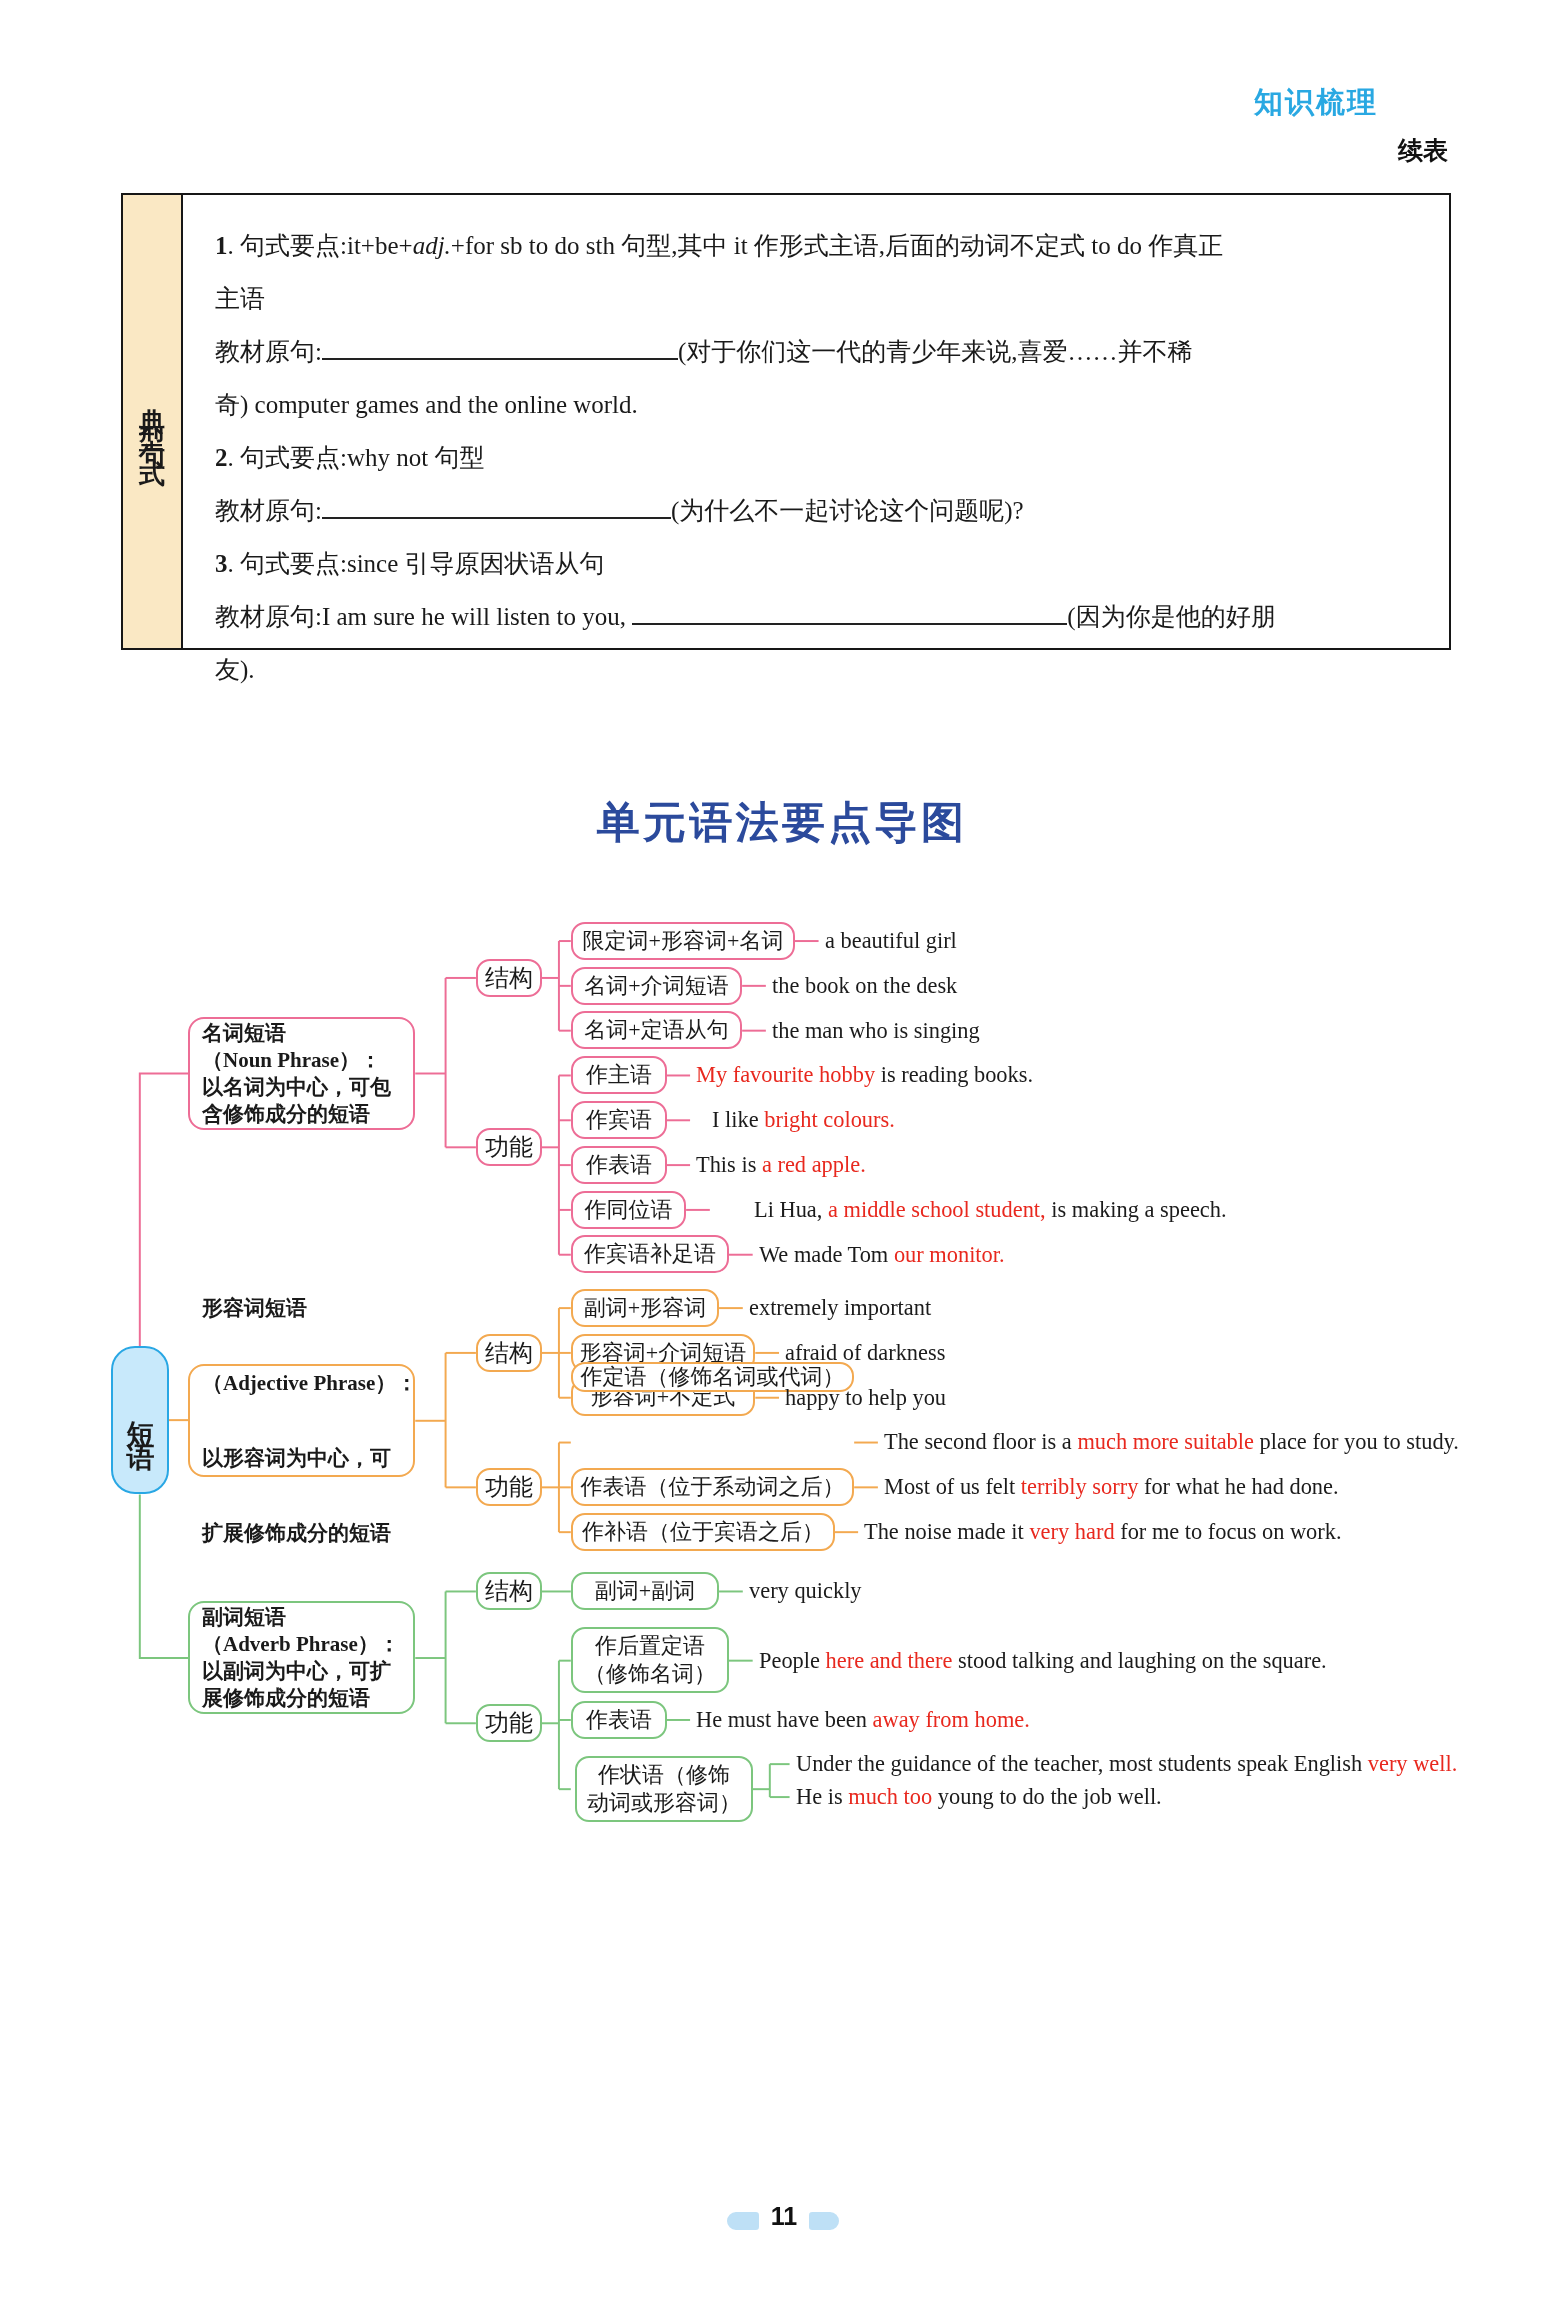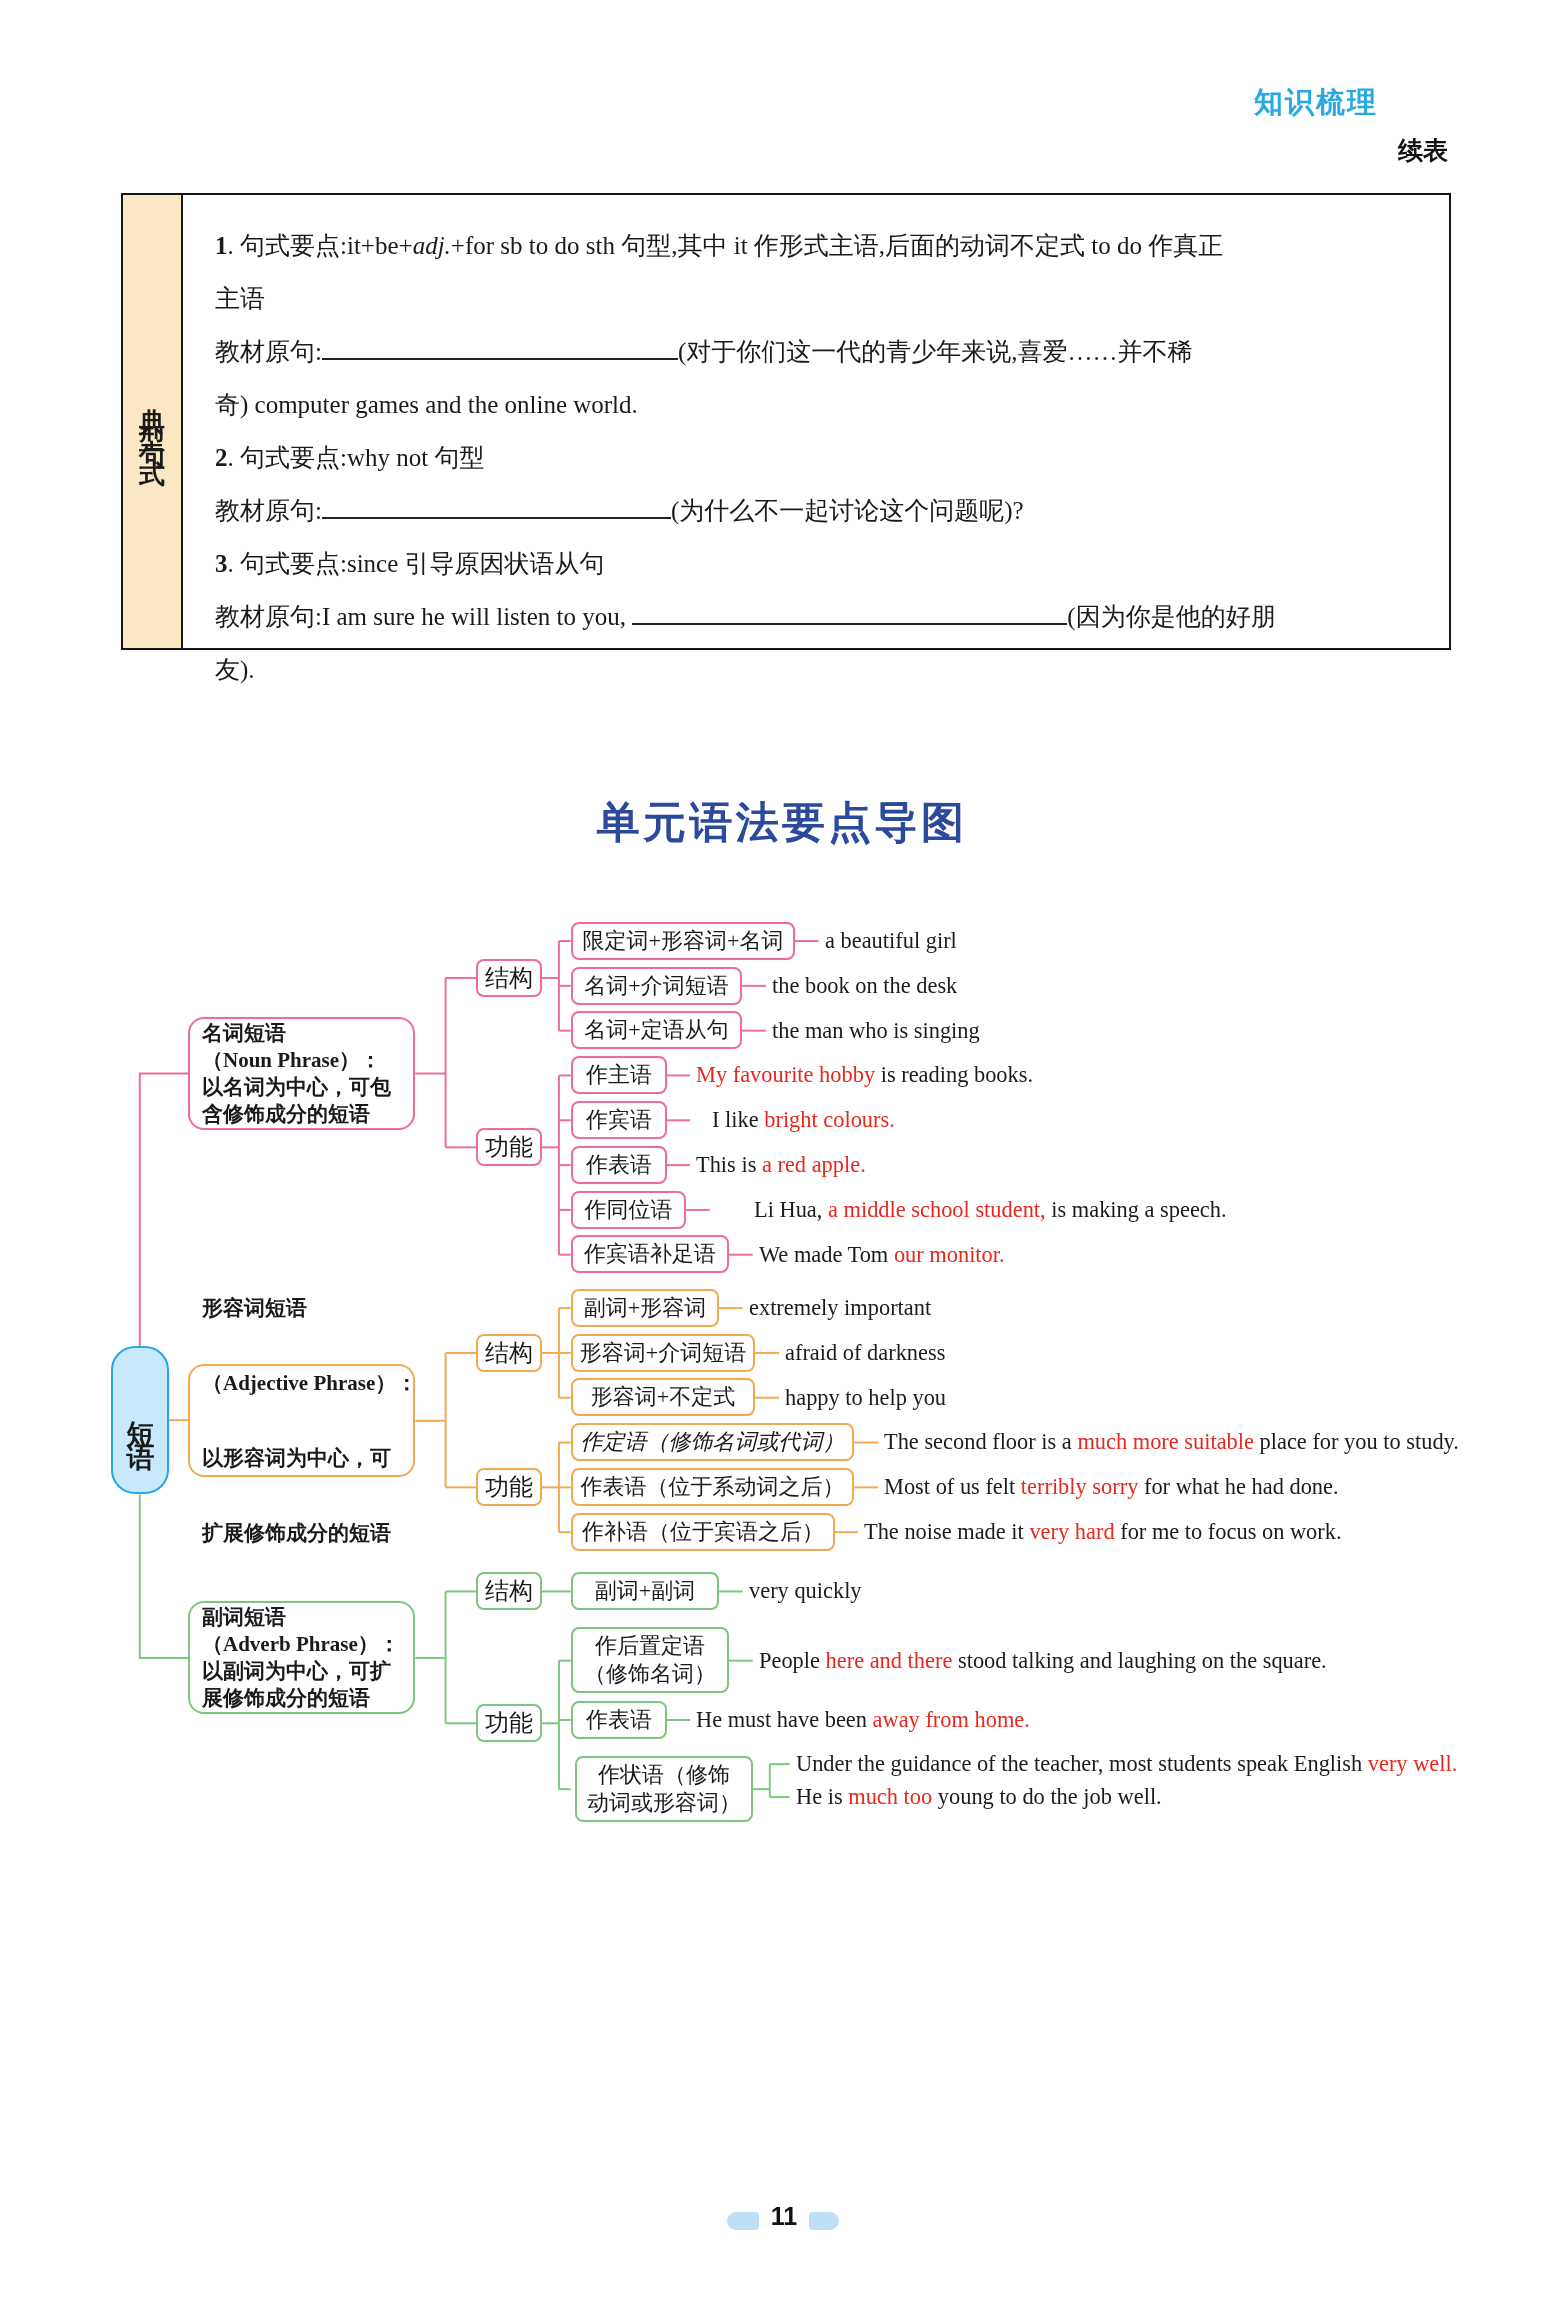--- a/index.html
+++ b/index.html
@@ -23,21 +23,21 @@
   .it{font-style:italic;}
   .blank{display:inline-block;border-bottom:2px solid #222;height:5.3px;}
 
   
   .mm-title{position:absolute;left:0;top:794px;width:100%;text-align:center;
             font-family:"Liberation Sans","DejaVu Sans",sans-serif;font-weight:bold;
             font-size:43px;color:#2b4a9c;letter-spacing:3.3px;}
 
   
   .node{position:absolute;background:#fff;display:flex;align-items:center;justify-content:center;
-        border-radius:8px;border:2px solid #999;font-size:22px;white-space:nowrap;box-sizing:border-box;}
+        border-radius:14px;border:2px solid #999;font-size:22px;white-space:nowrap;box-sizing:border-box;}
   .pink{border-color:#ed6d96;}
   .orange{border-color:#f3a950;}
   .green{border-color:#7cc67e;}
   .lvl1{flex-direction:column;align-items:flex-start;padding-left:12px;font-weight:bold;
         font-size:21px;line-height:27px;border-radius:16px;}
   .lvl2{font-size:24px;}
   .two{flex-direction:column;line-height:28px;}
   .root{background:#c8e9fb;border-color:#29a7e4;border-width:2.6px;border-radius:24px;
         font-size:28px;font-weight:bold;}
   .root .vtext{letter-spacing:22.4px;}
@@ -190,21 +190,21 @@
     <span>（Adjective Phrase）：</span>
     <span>以形容词为中心，可</span>
     <span>扩展修饰成分的短语</span>
   </div>
   <div class="node orange lvl2" style="left:476px;top:1334px;width:66px;height:38px;">结构</div>
   <div class="node orange lvl2" style="left:476px;top:1468px;width:66px;height:38px;">功能</div>
 
   <div class="node orange" style="left:571px;top:1289px;width:148px;height:38px;">副词+形容词</div>
   <div class="node orange" style="left:571px;top:1334px;width:184px;height:38px;">形容词+介词短语</div>
   <div class="node orange" style="left:571px;top:1378px;width:184px;height:38px;">形容词+不定式</div>
-  <div class="node orange" style="left:571px;top:1423px;width:283px;height:38px;font-style:italic;">作定语（修饰名词或代词）</div>
+  <div class="node orange" style="left:571px;top:1362px;width:283px;height:30px;">作定语（修饰名词或代词）</div>
   <div class="node orange" style="left:571px;top:1468px;width:283px;height:38px;">作表语（位于系动词之后）</div>
   <div class="node orange" style="left:571px;top:1513px;width:264px;height:38px;">作补语（位于宾语之后）</div>
 
   <div class="ex" style="left:749px;top:1292px;"><span>extremely important</span></div>
   <div class="ex" style="left:785px;top:1337px;"><span>afraid of darkness</span></div>
   <div class="ex" style="left:785px;top:1382px;"><span>happy to help you</span></div>
   <div class="ex" style="left:884px;top:1426px;"><span>The second floor is a </span><span class="red">much more suitable</span><span> place for you to study.</span></div>
   <div class="ex" style="left:884px;top:1471px;"><span>Most of us felt </span><span class="red">terribly sorry</span><span> for what he had done.</span></div>
   <div class="ex" style="left:864px;top:1516px;"><span>The noise made it </span><span class="red">very hard</span><span> for me to focus on work.</span></div>
 

